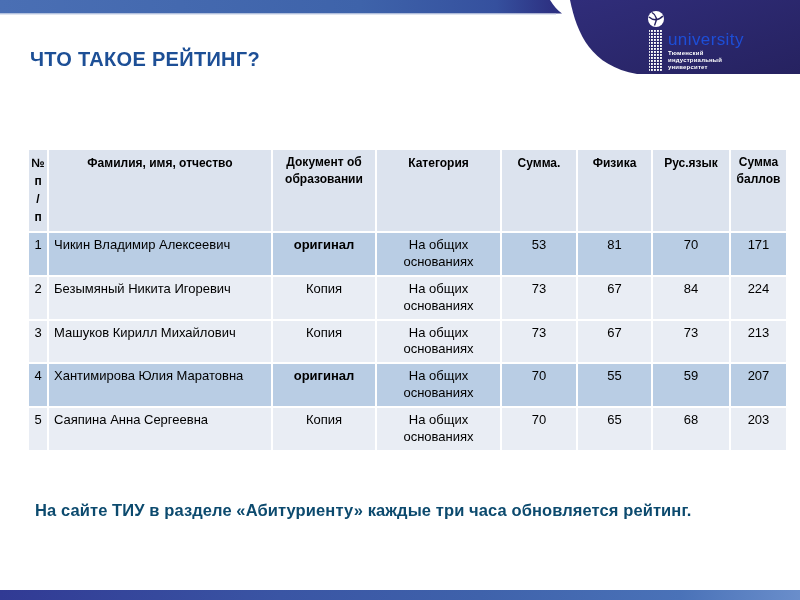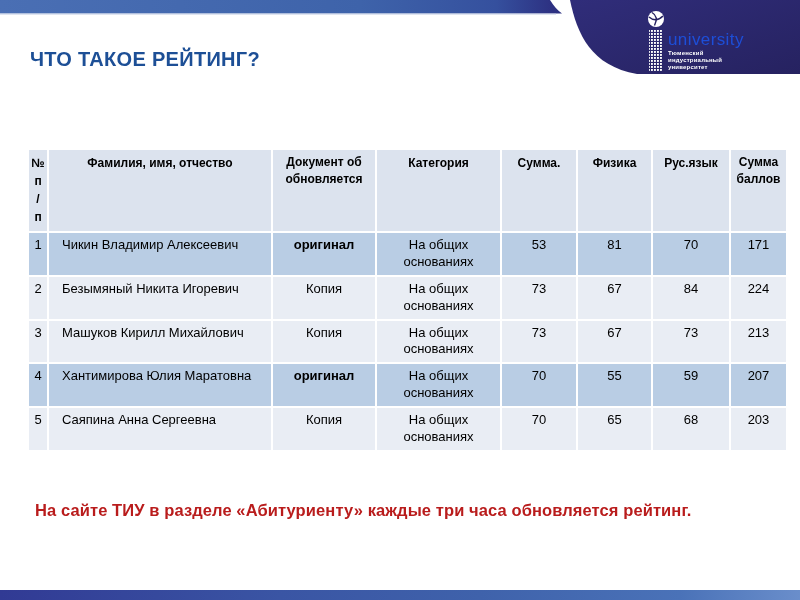--- a/index.html
+++ b/index.html
@@ -30,26 +30,26 @@
   .rating-table th {
     background:#dce3ee; font-weight:bold; font-size:12px; line-height:1.5;
     text-align:center; vertical-align:top; padding:4px 2px; height:81px;
   }
   .rating-table th.th-num { white-space:pre-line; padding-left:1px; padding-right:1px; }
   .rating-table th.th-doc, .rating-table th.th-sum { line-height:1.45; }
   .rating-table td {
     background:#e9edf4; font-size:13px; line-height:1.3;
     text-align:center; vertical-align:top; padding:4px 3px; height:41px;
   }
-  .rating-table td.cell-name { text-align:left; padding-left:13px; }
+  .rating-table td.cell-name { text-align:left; padding-left:5px; }
   .rating-table tr.hl td { background:#b9cde4; }
   .rating-table tr.hl td.cell-doc { font-weight:bold;margin-top:6px; }
   .footer-note {
     position:absolute; left:35px; top:501px; width:745px;
-    font-size:16.5px; font-weight:bold; color:#b91c1c; letter-spacing:0.1px;
+    font-size:16.5px; font-weight:bold; color:#0c4a6e; letter-spacing:0.1px;
   }
   .bottom-bar {
     position:absolute; left:0; bottom:0; width:800px; height:10px;
     background:linear-gradient(to right, #313a94 0%, #3a55a4 35%, #3f62ab 60%, #4a72b8 85%, #6a8ecb 100%);
   }
 </style>
 </head>
 <body>
 
 <div class="slide">
@@ -101,21 +101,21 @@
       <col style="width:76px">
         <col style="width:55px">
     </colgroup>
     <tbody>
       <tr>
         <th class="th-num">№
 п
 /
 п</th>
         <th>Фамилия, имя, отчество</th>
-        <th class="th-doc">Документ об обновляется</th>
+        <th class="th-doc">Документ об образовании</th>
         <th>Категория</th>
         <th>Сумма.</th>
         <th>Физика</th>
         <th>Рус.язык</th>
         <th class="th-sum">Сумма баллов</th>
       </tr>
 
       <tr class="hl">
         <td class="cell-num">1</td>
         <td class="cell-name">Чикин Владимир Алексеевич</td>

